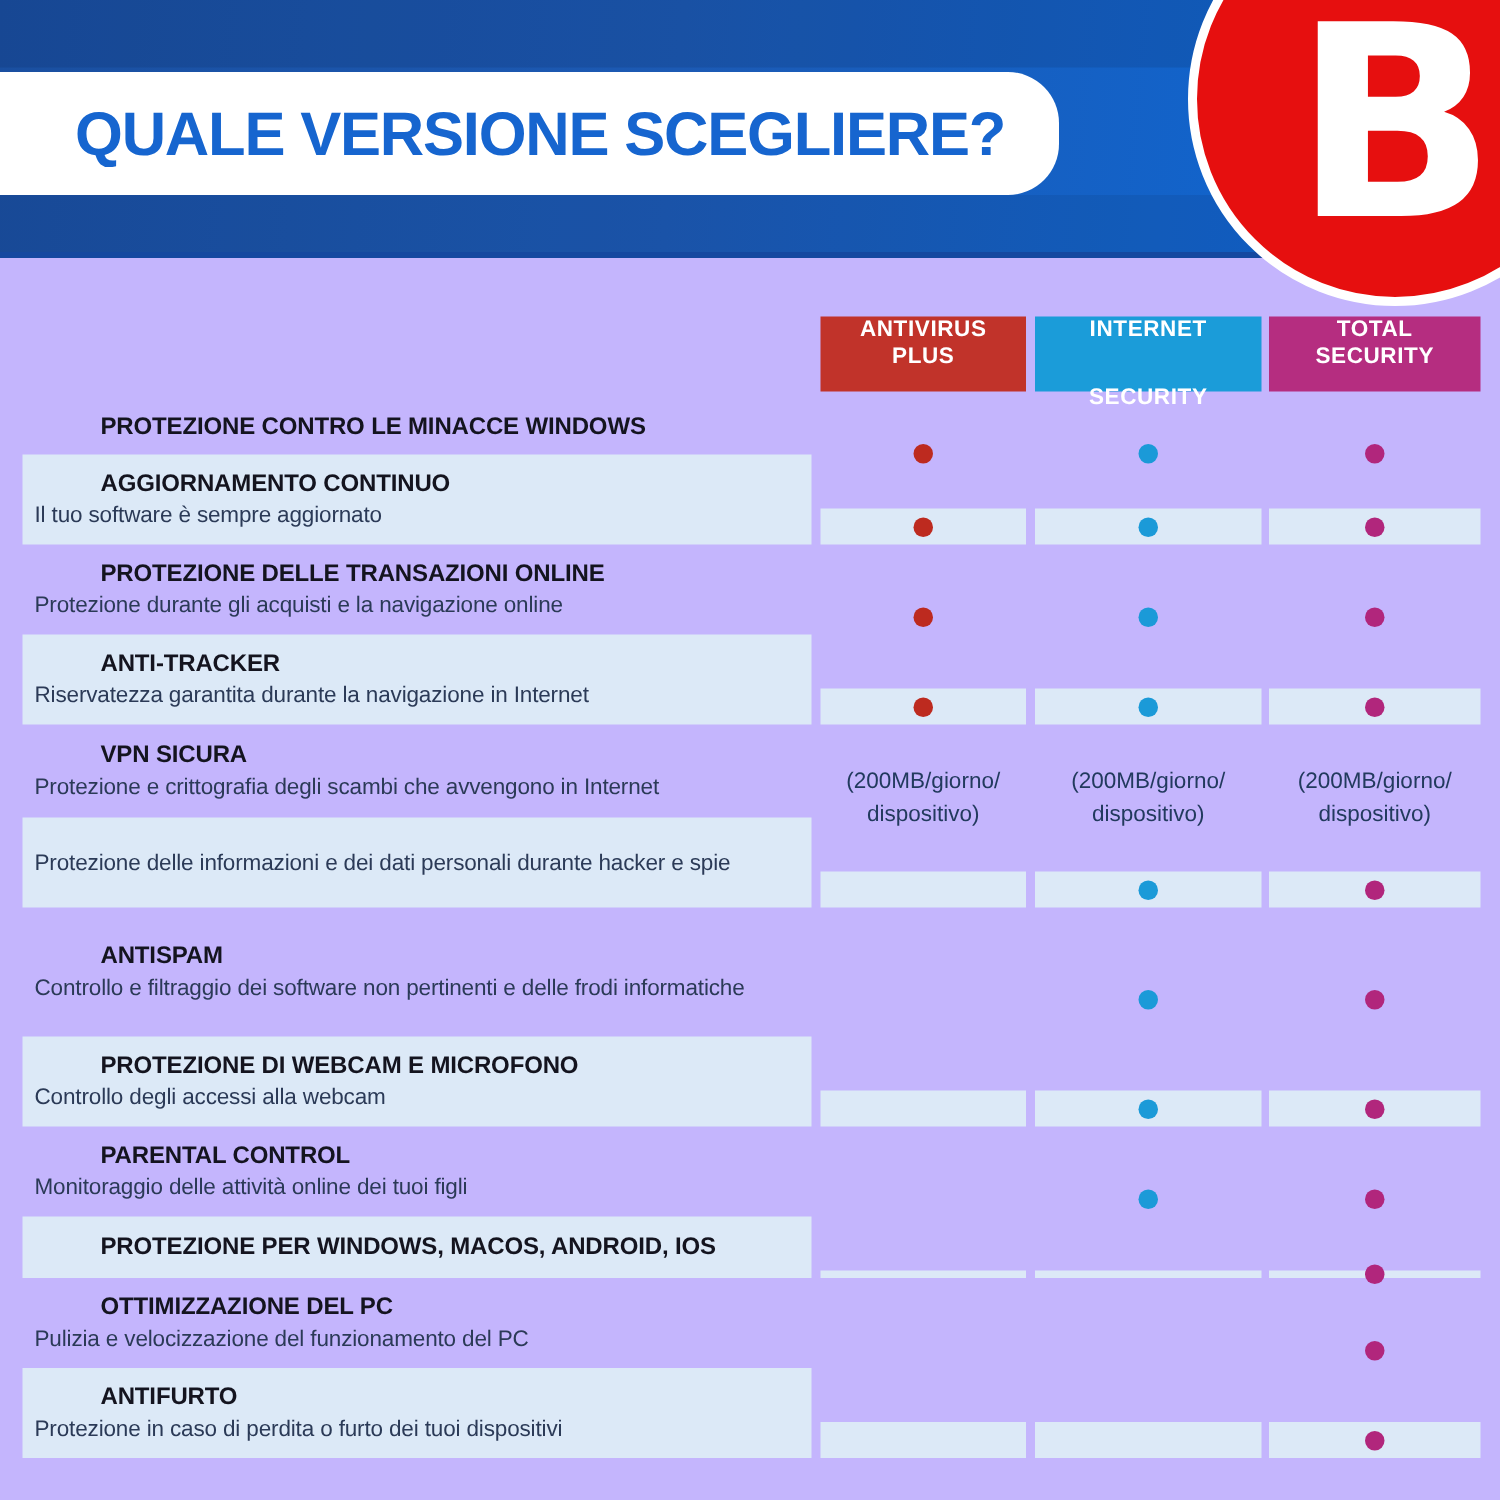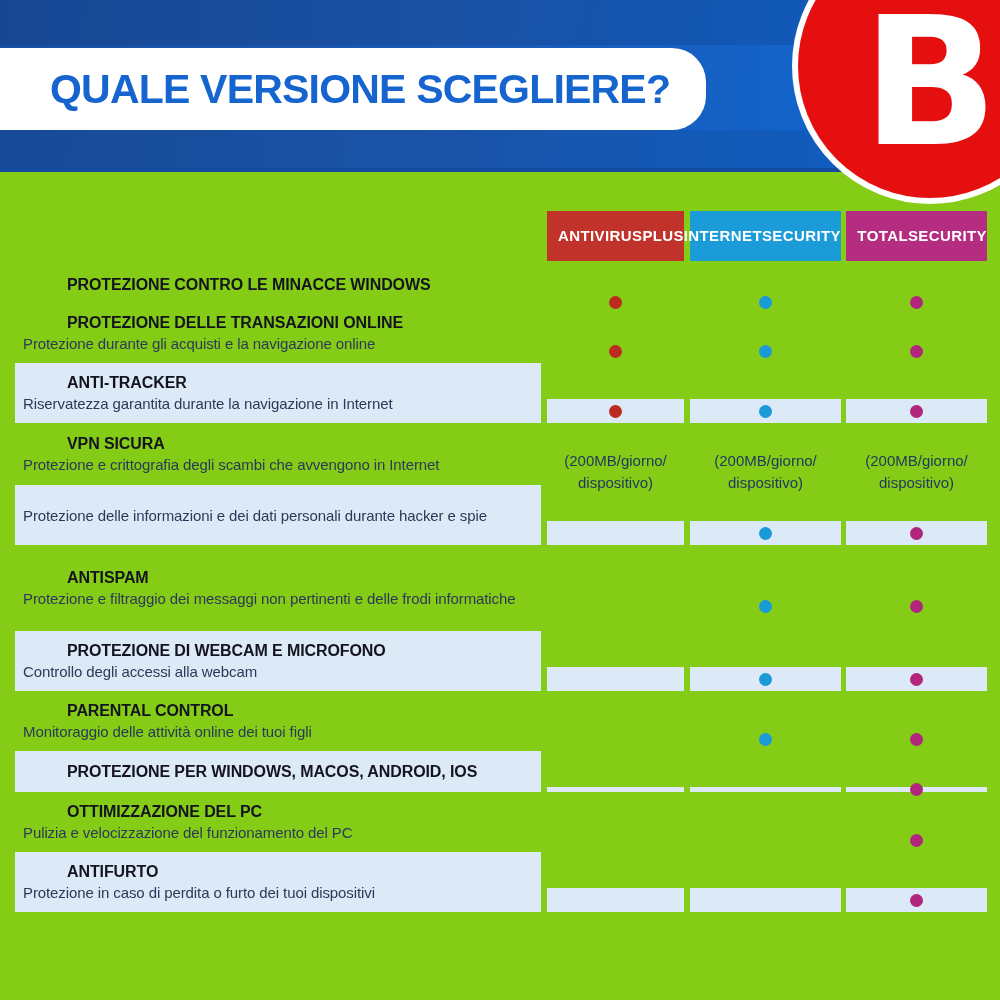--- a/index.html
+++ b/index.html
@@ -1,18 +1,18 @@
 <!DOCTYPE html>
 <html><head>
 <meta charset="utf-8">
 <style>
   html,body{margin:0;padding:0;}
   .page{
     position:relative; width:1000px; height:1000px; overflow:hidden;
-    background:#84cc16;
+    background:#c4b5fd;
     font-family:"Liberation Sans", sans-serif;
   }
   
   .banner{
     position:absolute; left:0; top:0; width:1000px; height:172px;
     background:linear-gradient(95deg,#1a4fa0 0%,#1c5ab4 45%,#0d68d6 100%);
     border-bottom:4px solid #1548a0; box-sizing:border-box;
   }
   .banner-strip-top{
     position:absolute; left:0; top:0; width:100%; height:45px;
@@ -40,26 +40,26 @@
     display:flex; align-items:center; justify-content:center;
     padding-top:34px;
   }
   .logo-b{
     font-family:"DejaVu Sans", sans-serif;
     font-size:178px; font-weight:bold; color:#ffffff; line-height:1;
   }
   
   .colhead{
     position:absolute; top:211px; height:50px;
-    display:flex; align-items:center; justify-content:flex-end;
+    display:flex; flex-direction:column; align-items:center; justify-content:flex-start;
     color:#ffffff; font-weight:700; font-size:15px; line-height:18px;
     letter-spacing:0.4px; text-align:center;
   }
   .colhead.c1{ left:547px; width:137px; background:#c1332a; }
-  .colhead.c2{ left:690px; width:151px; background:#1b9cd9; }
+  .colhead.c2{ left:690px; width:151px; background:#1b9cd9;gap:27px; }
   .colhead.c3{ left:846px; width:141px; background:#b52d80; }
   
   .table{ position:absolute; left:15px; top:266px; width:972px; }
   .row{ display:flex; align-items:stretch; }
   .cell{ display:flex; }
   .cell.label{
     width:526px; box-sizing:border-box; padding:4px 20px 4px 8px;
     flex-direction:column; justify-content:center;
   }
   .cell.val{ align-items:center; justify-content:center;margin-top:36px; }
@@ -126,20 +126,35 @@
           <span class="dot dot-red"></span>
         </div>
       <div class="cell val c2">
           <span class="dot dot-blue"></span>
         </div>
       <div class="cell val c3">
           <span class="dot dot-magenta"></span>
         </div>
     </section>
 
+    <section class="row shaded" style="height:60px">
+      <div class="cell label">
+        <div class="ftitle">AGGIORNAMENTO CONTINUO</div>
+        <div class="fsub">Il tuo software è sempre aggiornato</div>
+      </div>
+      <div class="cell val c1">
+          <span class="dot dot-red"></span>
+        </div>
+      <div class="cell val c2">
+          <span class="dot dot-blue"></span>
+        </div>
+      <div class="cell val c3">
+          <span class="dot dot-magenta"></span>
+        </div>
+    </section>
 
     <section class="row" style="height:60px">
       <div class="cell label">
         <div class="ftitle">PROTEZIONE DELLE TRANSAZIONI ONLINE</div>
         <div class="fsub">Protezione durante gli acquisti e la navigazione online</div>
       </div>
       <div class="cell val c1">
           <span class="dot dot-red"></span>
         </div>
       <div class="cell val c2">
@@ -194,21 +209,21 @@
           <span class="dot dot-blue"></span>
         </div>
       <div class="cell val c3">
           <span class="dot dot-magenta"></span>
         </div>
     </section>
 
     <section class="row" style="height:86px">
       <div class="cell label">
         <div class="ftitle">ANTISPAM</div>
-        <div class="fsub wrap">Protezione e filtraggio dei messaggi non pertinenti e delle frodi informatiche</div>
+        <div class="fsub wrap">Controllo e filtraggio dei software non pertinenti e delle frodi informatiche</div>
       </div>
       <div class="cell val c1"></div>
       <div class="cell val c2">
           <span class="dot dot-blue"></span>
         </div>
       <div class="cell val c3">
           <span class="dot dot-magenta"></span>
         </div>
     </section>
 

